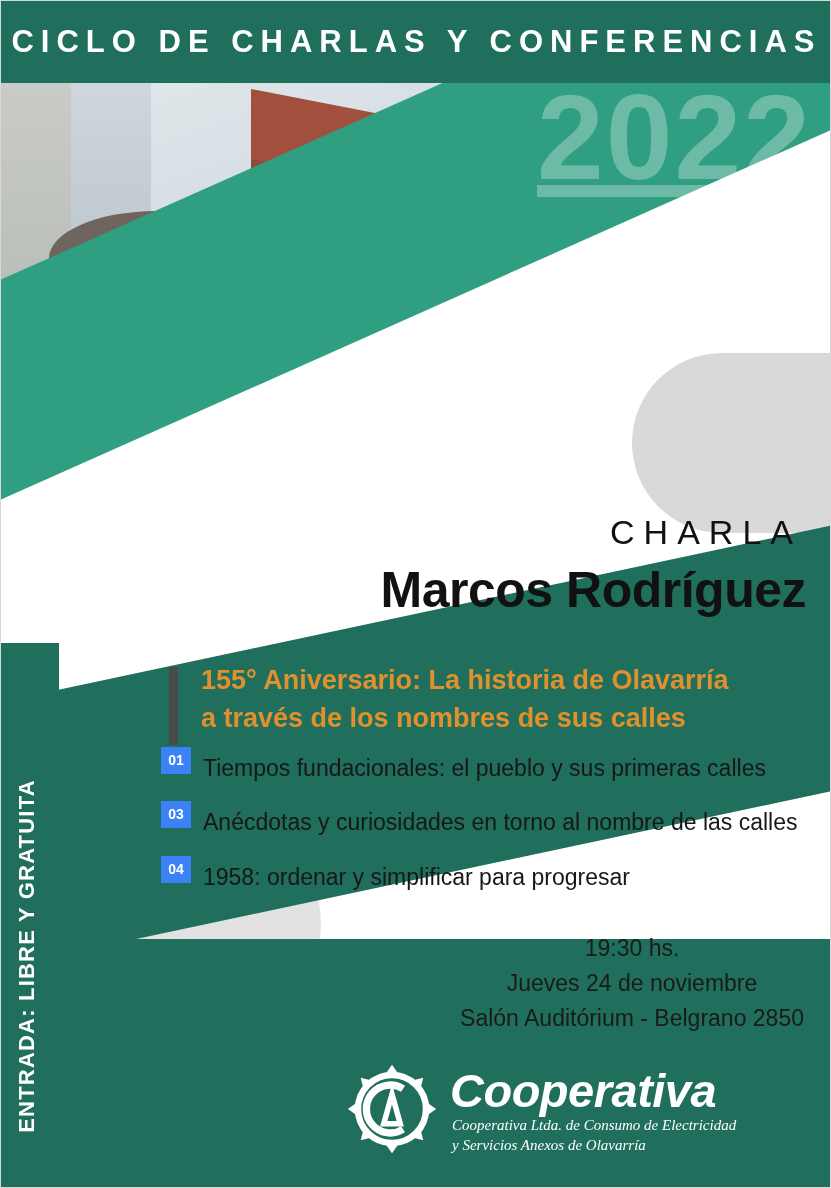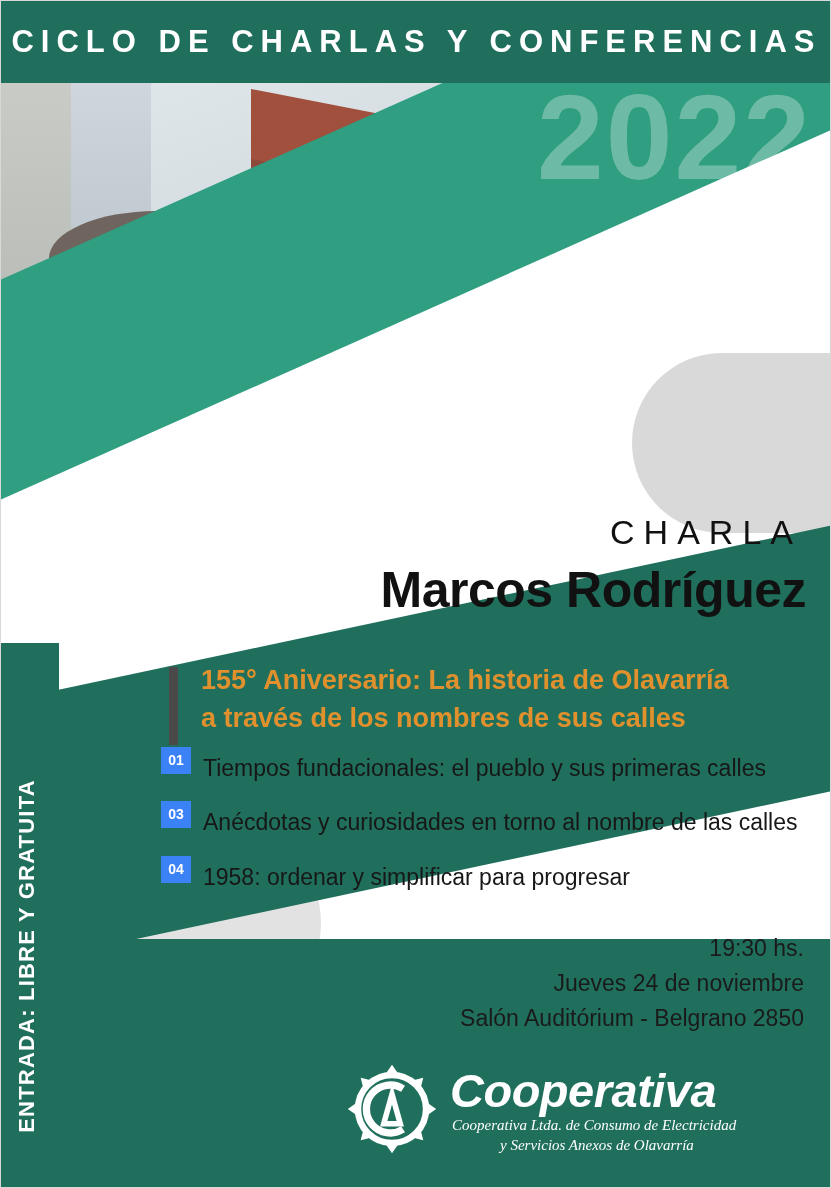--- a/index.html
+++ b/index.html
@@ -280,20 +280,21 @@
   .year {
     position: absolute;
     right: 18px;
     top: 76px;
     font-size: 120px;
     font-weight: bold;
     color: rgba(255,255,255,0.30);
     letter-spacing: 2px;
     z-index: 9;
     line-height: 1;
+    text-decoration: underline;
   }
 
   
   .content {
     position: absolute;
     left: 0; top: 0;
     width: 831px; height: 924px;
     z-index: 20;
   }
   .charla-kicker {
@@ -365,21 +366,21 @@
     color: #171717;
     line-height: 1.32;
     margin-top: 8px;
   }
 
   
   .details {
     position: absolute;
     right: 28px;
     top: 930px;
-    text-align: right;
+    text-align: center;
     color: #1a1a1a;
     font-size: 23px;
     line-height: 1.52;
   }
 
   
   .logo-wrap {
     position: absolute;
     left: 345px;
     top: 1060px;
@@ -413,21 +414,20 @@
     color: #ffffff;
   }
   .logo-sub2 {
     position: absolute;
     left: 106px;
     top: 76px;
     font-size: 15px;
     font-style: italic;
     font-family: "Liberation Serif", serif;
     color: #ffffff;
-    margin-left: 48px;
   }
 </style>
 </head>
 <body>
 
 <div class="poster">
 
   <div class="bg-root">
 
     <div class="photo-wrap">

